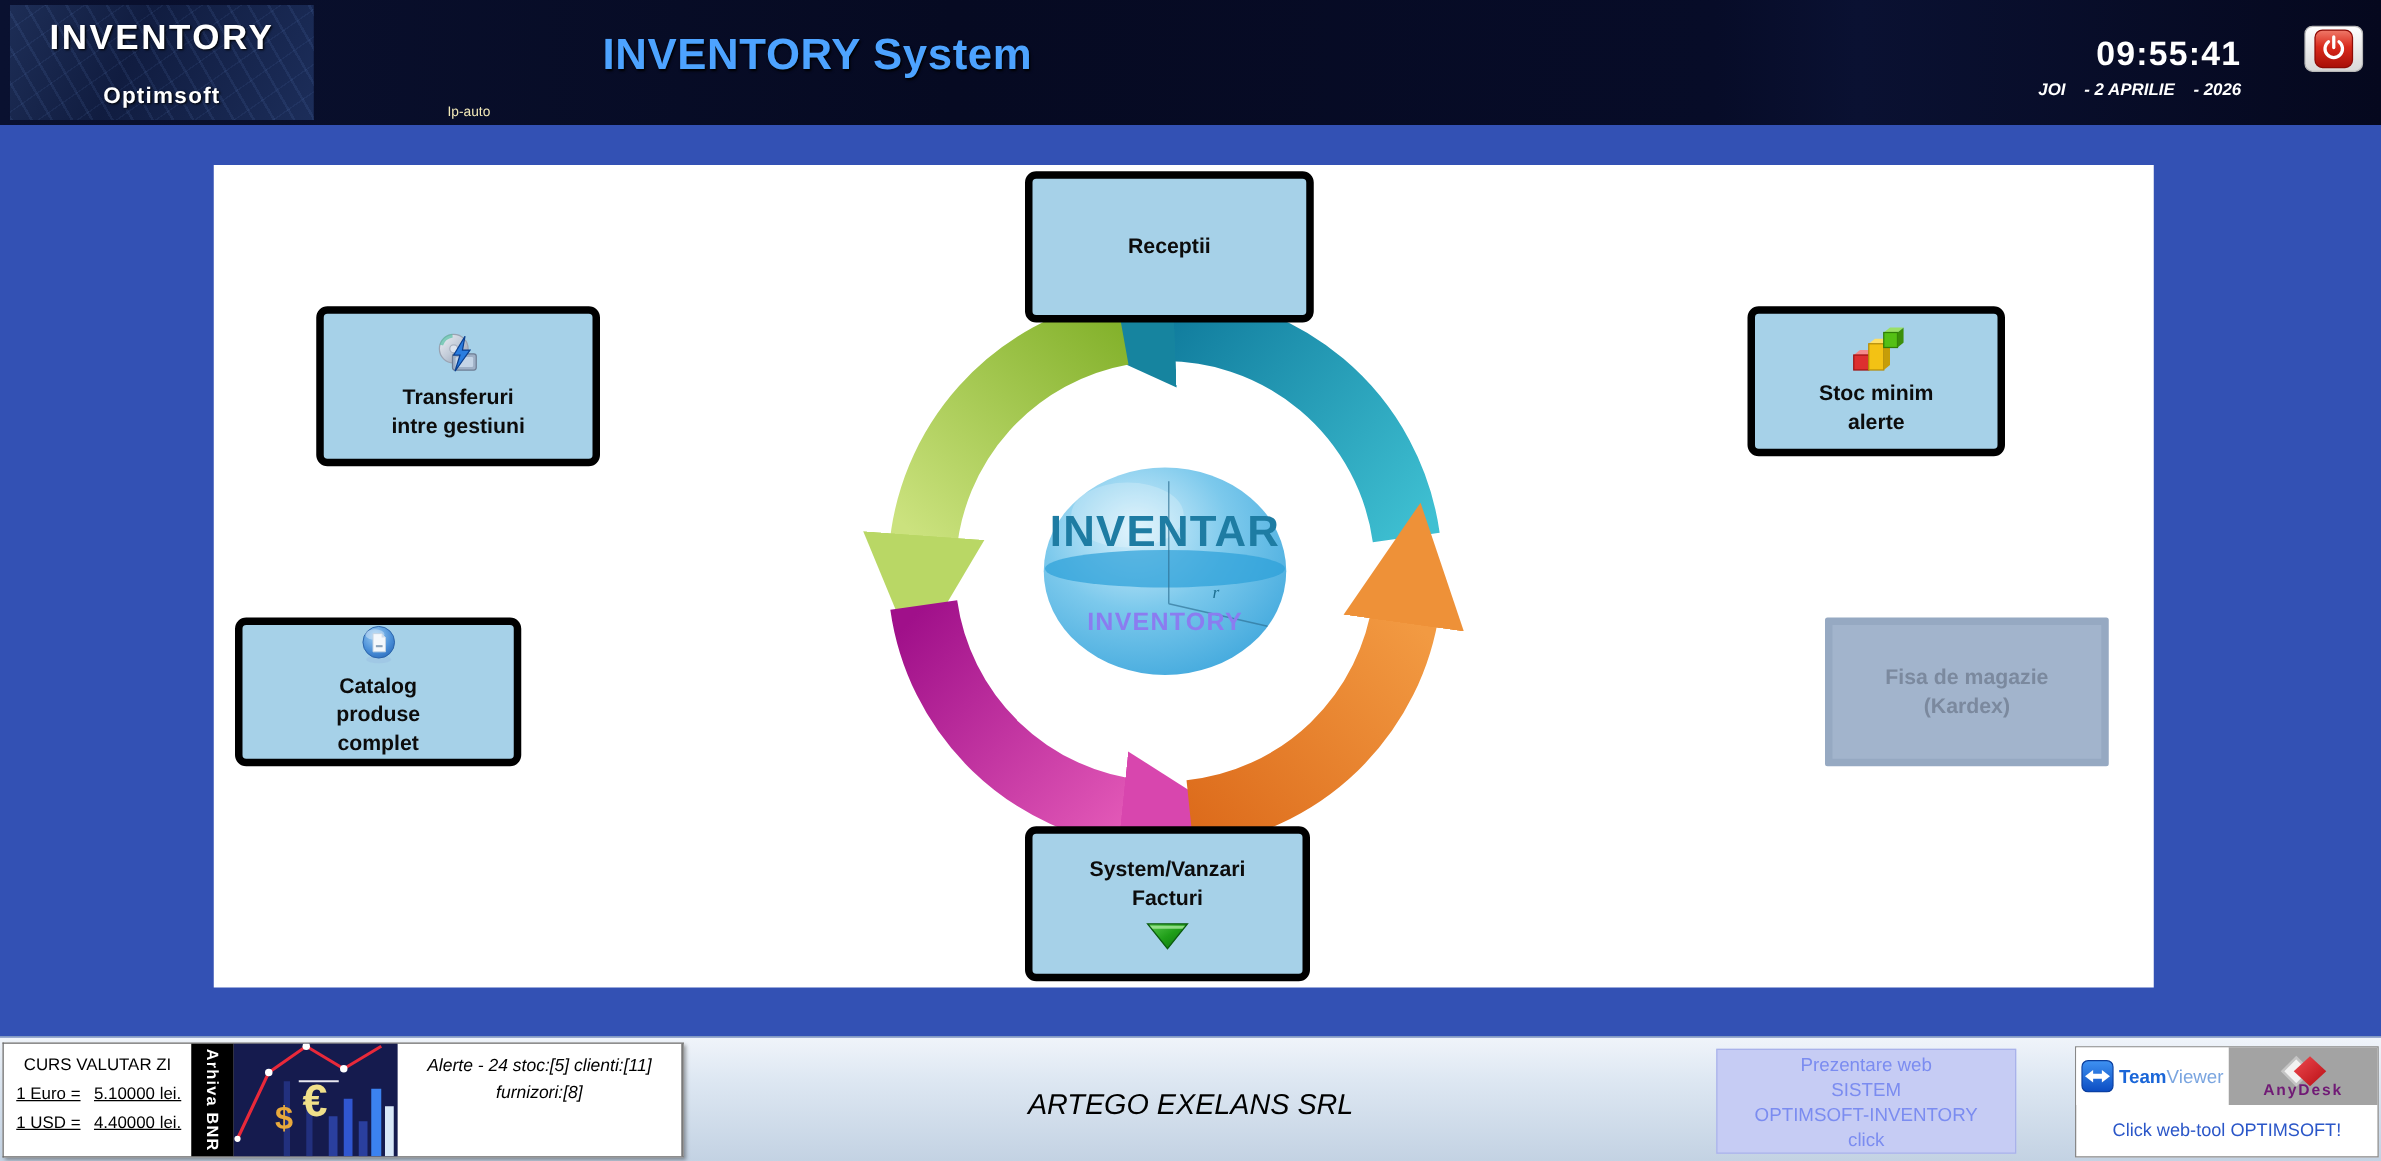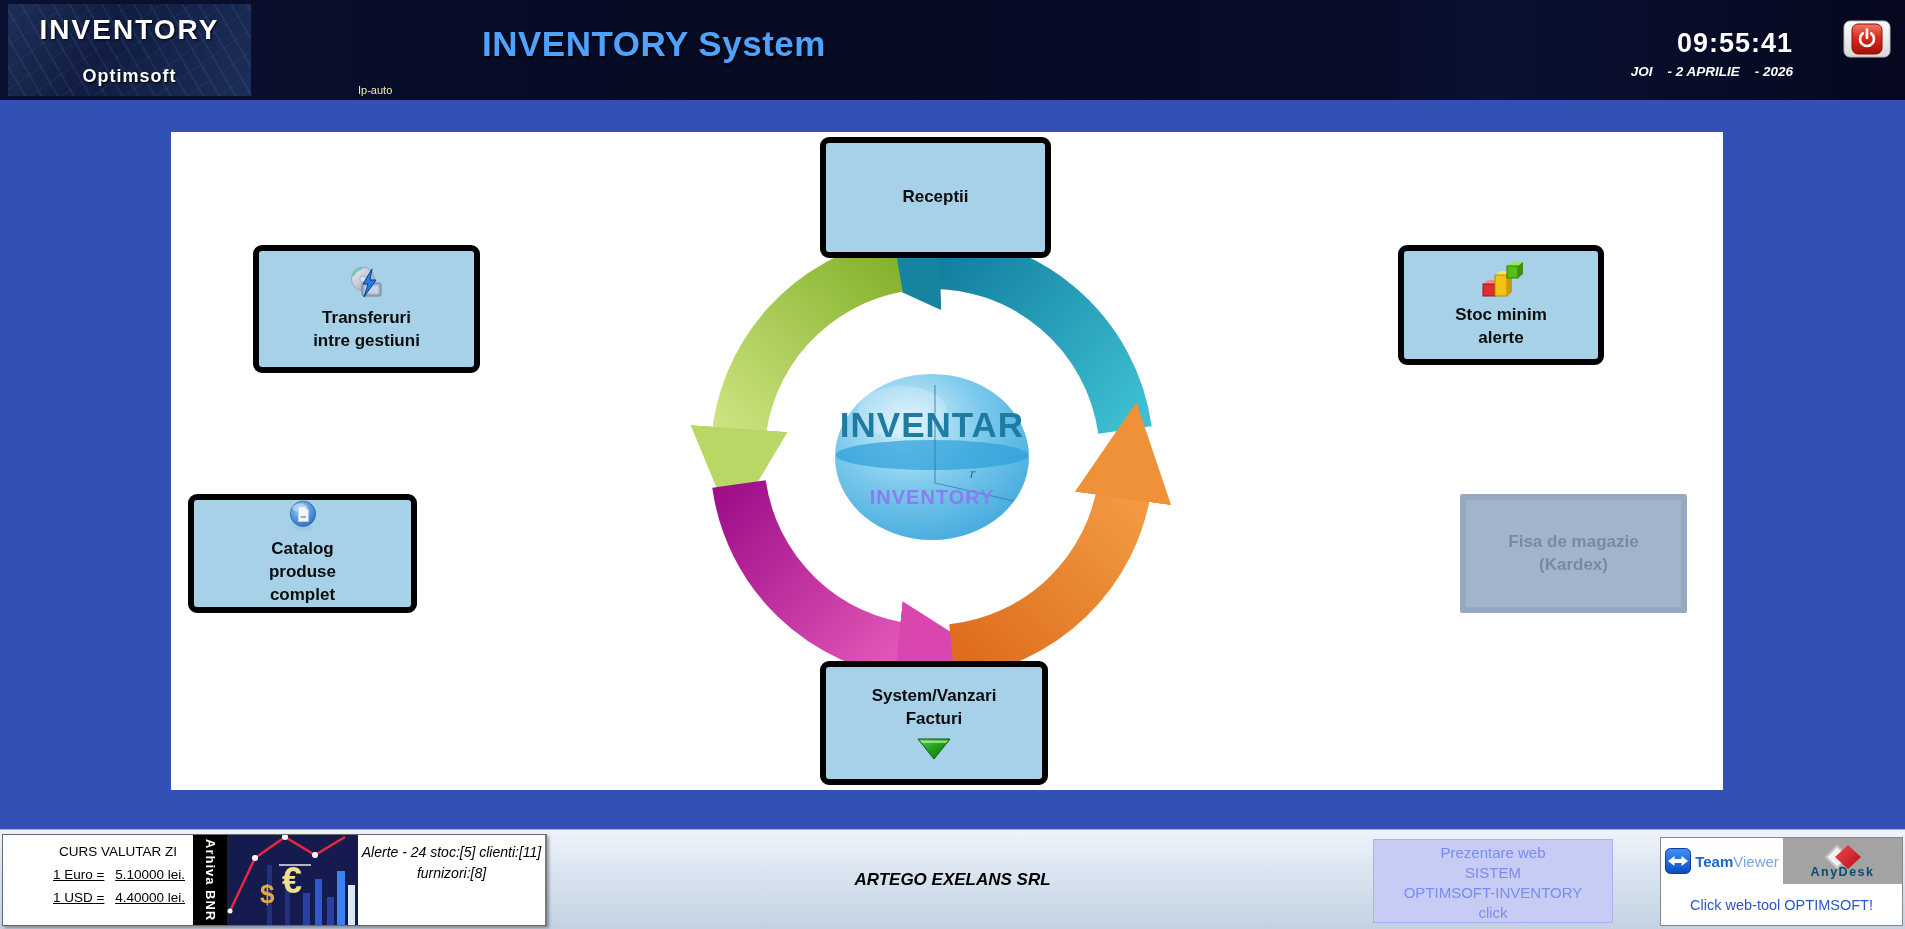--- a/index.html
+++ b/index.html
@@ -47,49 +47,49 @@
 
   
   .cycle-svg { position:absolute; left:662px; top:187px; width:540px; height:540px; }
 
   
   .footer { position:absolute; left:0; top:829px; width:1905px; height:100px;
             background:linear-gradient(#f0f4fa 0%,#dde7f2 35%,#c3d2e3 100%);
             border-top:1px solid #9fb2c8; }
   .left-panel { position:absolute; left:2px; top:4px; width:545px; height:92px; background:#ffffff;
                 border:1px solid #6a6a6a; border-right:2px solid #7a7a7a; box-shadow:2px 2px 3px rgba(0,0,0,.35);
-                display:flex;padding-left:40px; }
+                display:flex; }
   .curs-col { width:150px; padding-top:9px; }
   .curs-title { font-size:13.5px; color:#000; text-align:center; }
   .curs-row { display:flex; font-size:13.5px; color:#000; margin-top:8px; padding-left:10px;text-decoration:underline; }
   .curs-row:first-of-type { margin-top:22px; }
   .curs-label { width:62px; }
   .curs-value { flex:1; text-align:right; padding-right:8px; }
   .arhiva-strip { width:34px; background:#000000; color:#ffffff; font-weight:bold; font-size:13px;
                   writing-mode:vertical-rl; display:flex; align-items:center; justify-content:center;
                   letter-spacing:1px; cursor:pointer; }
   .mini-chart { width:131px; height:100%; background:#151b4e; }
   .alerts-box { flex:1; text-align:center; padding-top:7px; font-size:14px; font-style:italic;
                 color:#000; white-space:pre-line; line-height:1.5; cursor:pointer; }
   .company { position:absolute; left:0; right:0; top:40px; text-align:center;
-             font-size:17px; font-weight:bold; font-style:italic; color:#000; }
+             font-size:23px; font-weight:normal; font-style:italic; color:#000; }
   .prezentare-box { position:absolute; left:1373px; top:9px; width:240px; height:84px;
                     background:#c6ccf4; border:1px solid #a9b2ea; text-align:center;
                     font-size:15px; color:#7b8cf0; white-space:pre-line; line-height:20px;
                     padding-top:3px; cursor:pointer; }
   .right-panel { position:absolute; left:1660px; top:7px; width:243px; height:89px; background:#ffffff;
                  border:1px solid #888; display:flex; flex-direction:column; }
   .logos-row { height:46px; display:flex; }
   .tv-half { width:122px; background:#ffffff; display:flex; align-items:center; justify-content:center; gap:4px; cursor:pointer; }
   .tv-text { font-size:15px; }
   .tv-team { font-weight:bold; color:#1a66d8; }
   .tv-viewer { color:#7aa5e0; }
   .ad-half { flex:1; background:#a3a3a3; display:flex; flex-direction:column; align-items:center;
              justify-content:center; cursor:pointer; }
-  .ad-label { font-size:12.5px; color:#0c4a6e; letter-spacing:1.5px; margin-top:-6px; font-weight:bold; }
+  .ad-label { font-size:12.5px; color:#701a75; letter-spacing:1.5px; margin-top:-6px; font-weight:bold; }
   .webtool { flex:1; display:flex; align-items:center; justify-content:center;
              color:#2a56c8; font-size:14.5px; cursor:pointer; }
 </style>
 </head>
 <body>
 
 <div id="app">
 
   <div class="header">
     <div class="logo-box">

